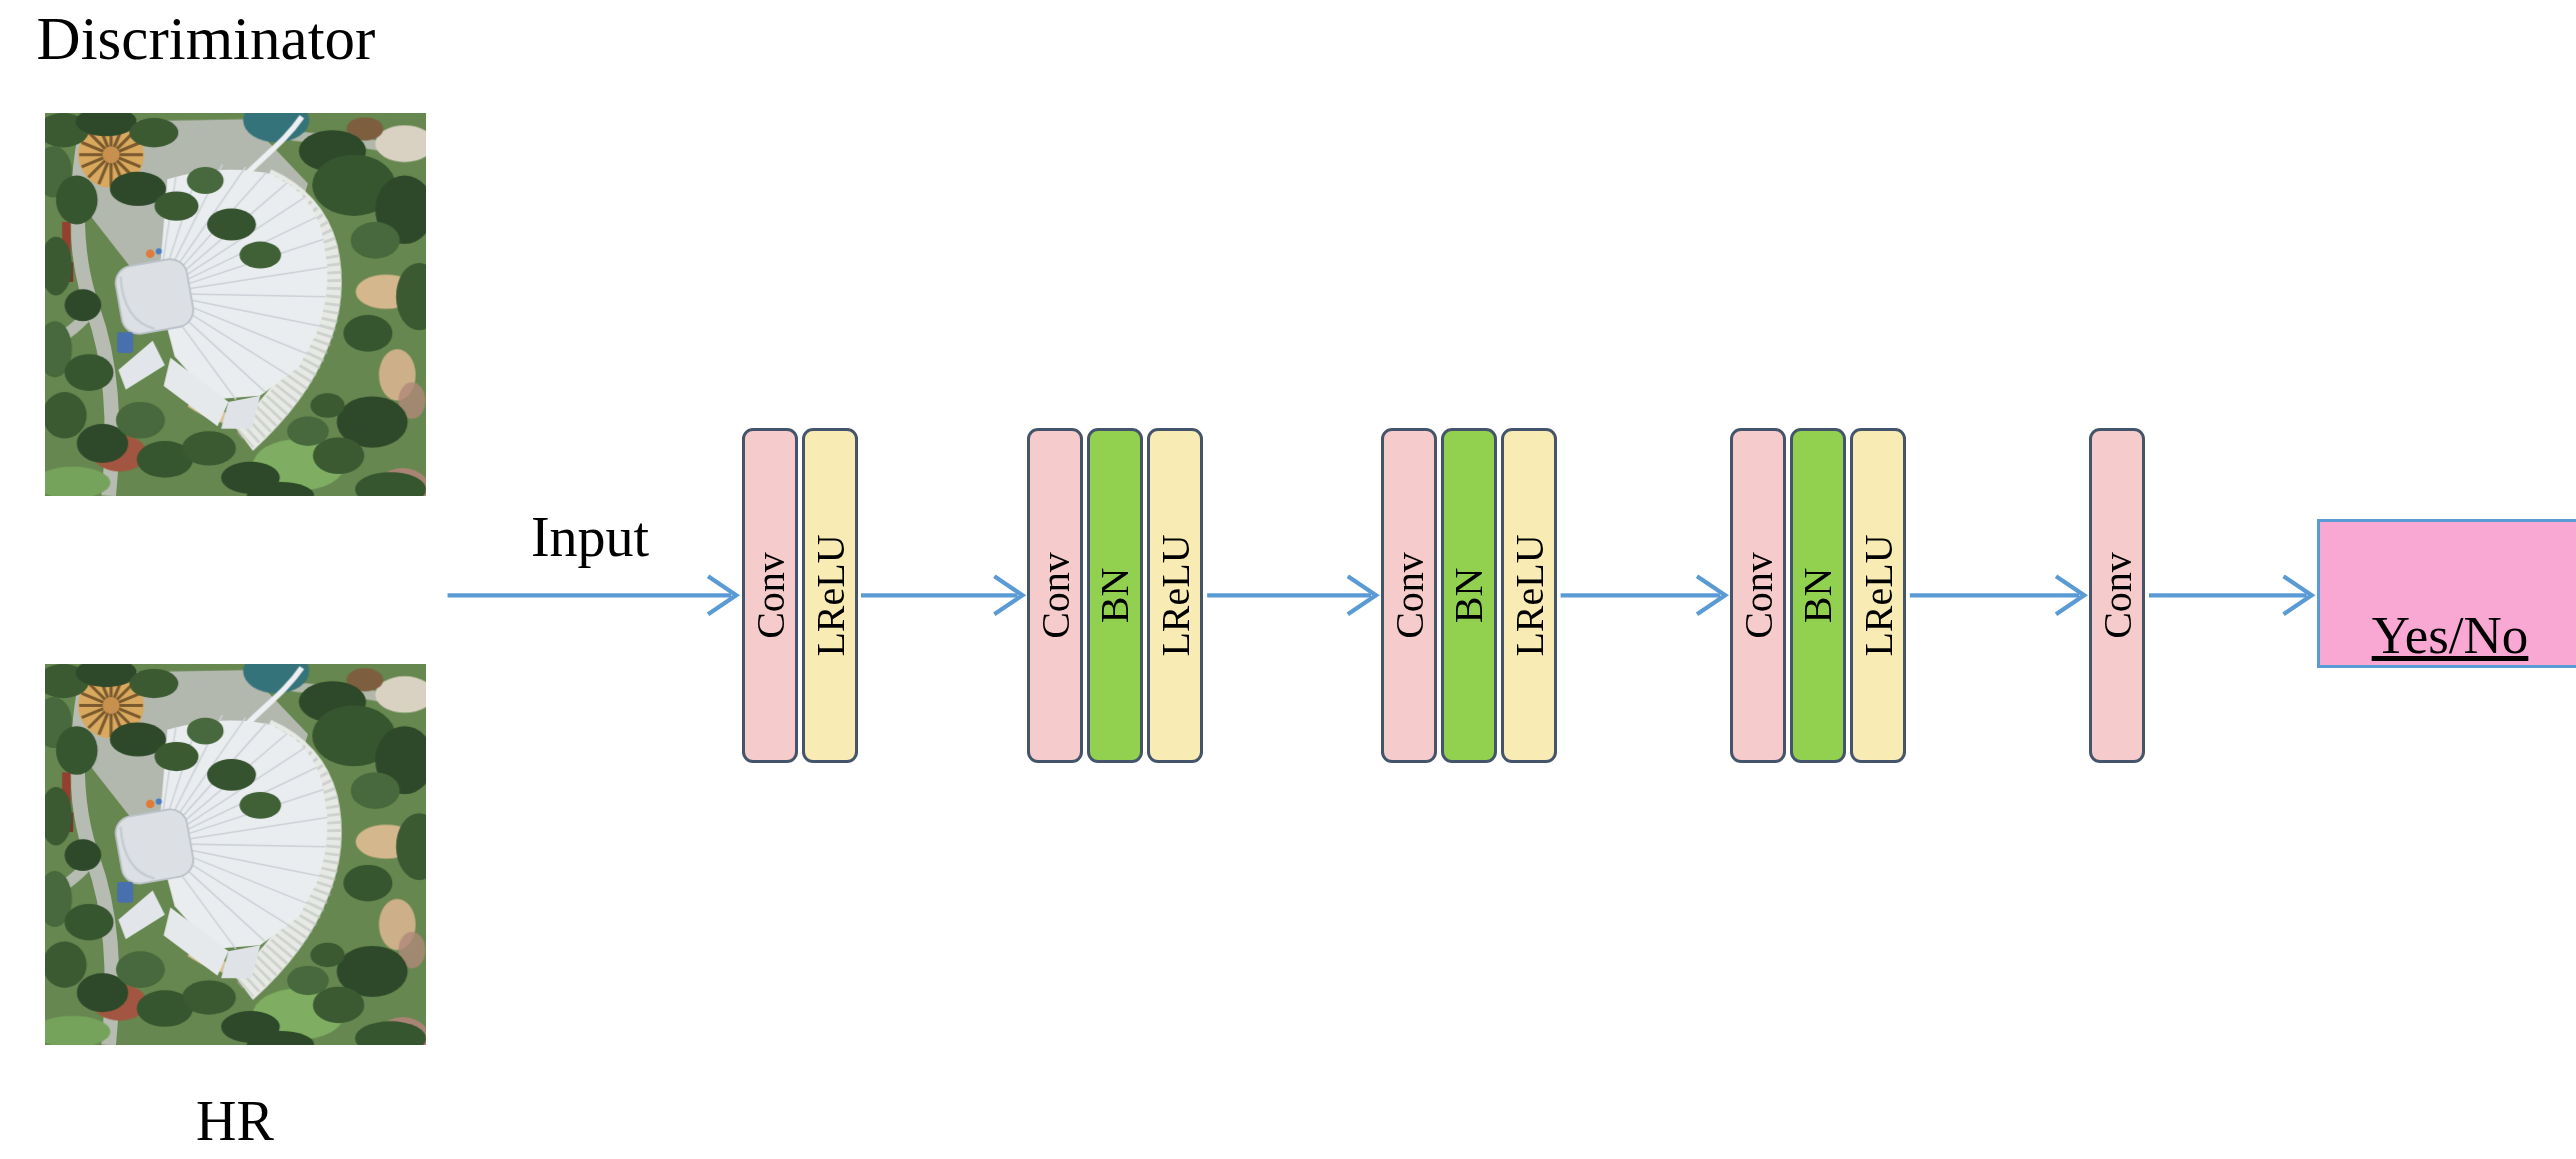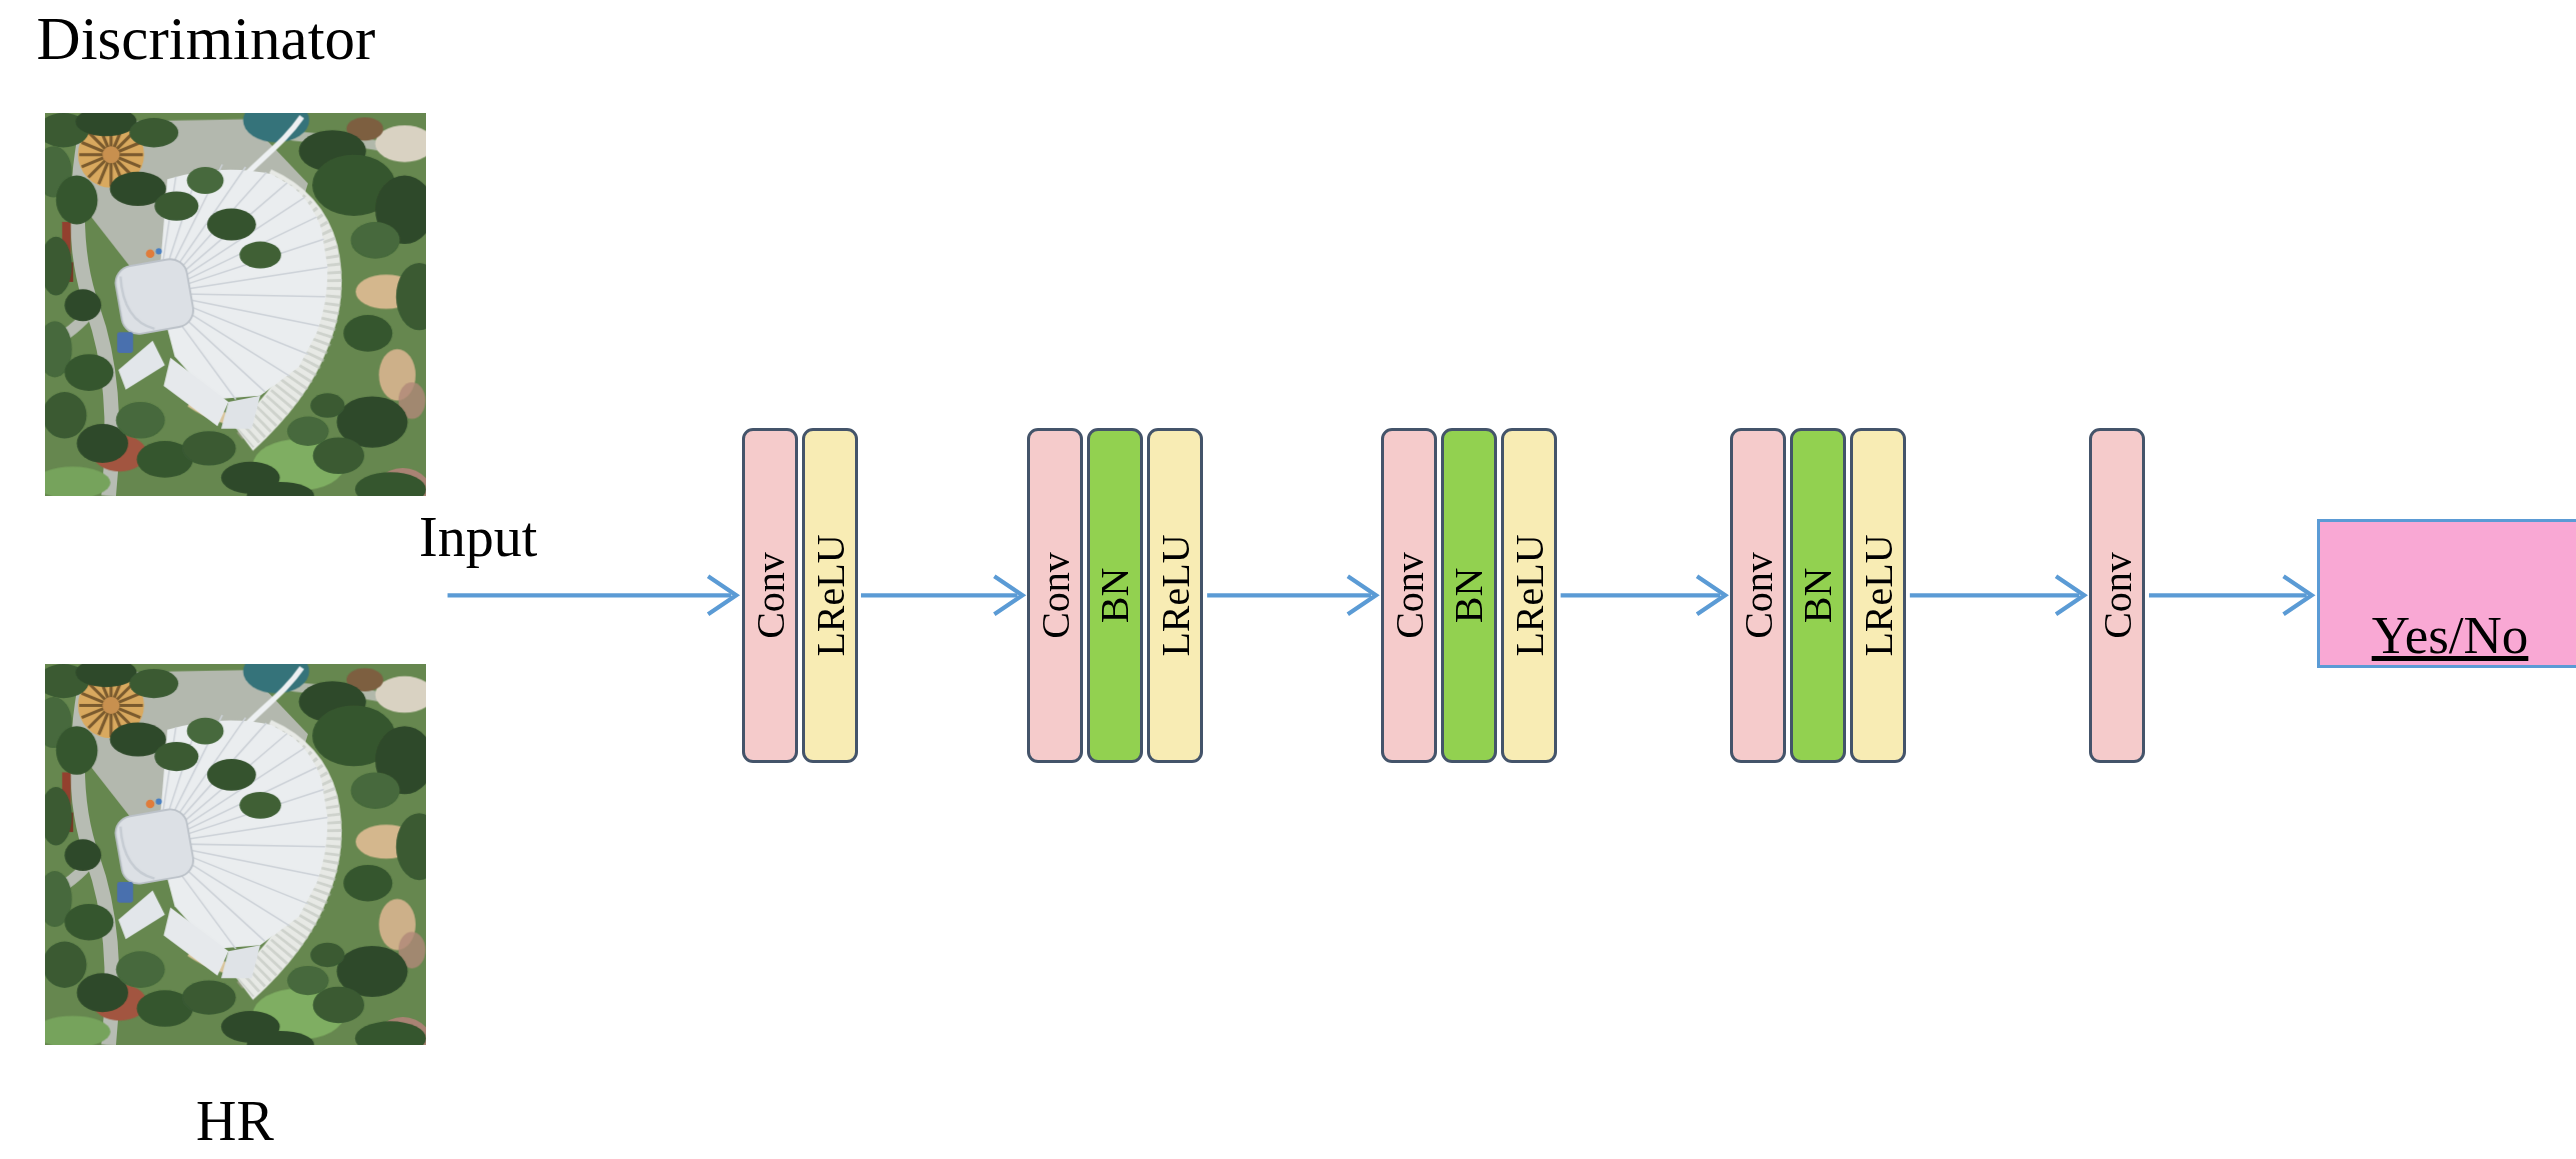--- a/index.html
+++ b/index.html
@@ -11,21 +11,21 @@
 
   .sat{position:absolute;left:16.5px;width:381px;overflow:hidden;}
   .sat svg{display:block;width:100%;height:100%;}
   #sat-sr{top:113px;height:383px;}
   #sat-hr{top:664px;height:381px;}
 
   .img-label{position:absolute;left:16.5px;width:381px;text-align:center;font-size:56px;}
   #sr-label{top:528px;}
   #hr-label{top:1089px;}
 
-  .input-label{position:absolute;left:391px;top:505px;width:342px;font-size:56px;}
+  .input-label{position:absolute;left:391px;top:505px;width:342px;text-align:center;font-size:56px;}
 
   .block{position:absolute;top:428px;width:56px;height:335px;box-sizing:border-box;
          border:3.7px solid var(--block-border,#44546A);border-radius:11px;
          display:flex;align-items:center;justify-content:center;}
   .block.conv{background:var(--conv,#F5CBCB);}
   .block.bn{background:var(--bn,#92D150);}
   .block.lrelu{background:var(--lrelu,#F8ECB4);}
   .vlabel{transform:rotate(-90deg);white-space:nowrap;font-size:40px;color:#000;}
 
   #arrow-layer{position:absolute;left:0;top:0;width:2576px;height:1160px;pointer-events:none;}

